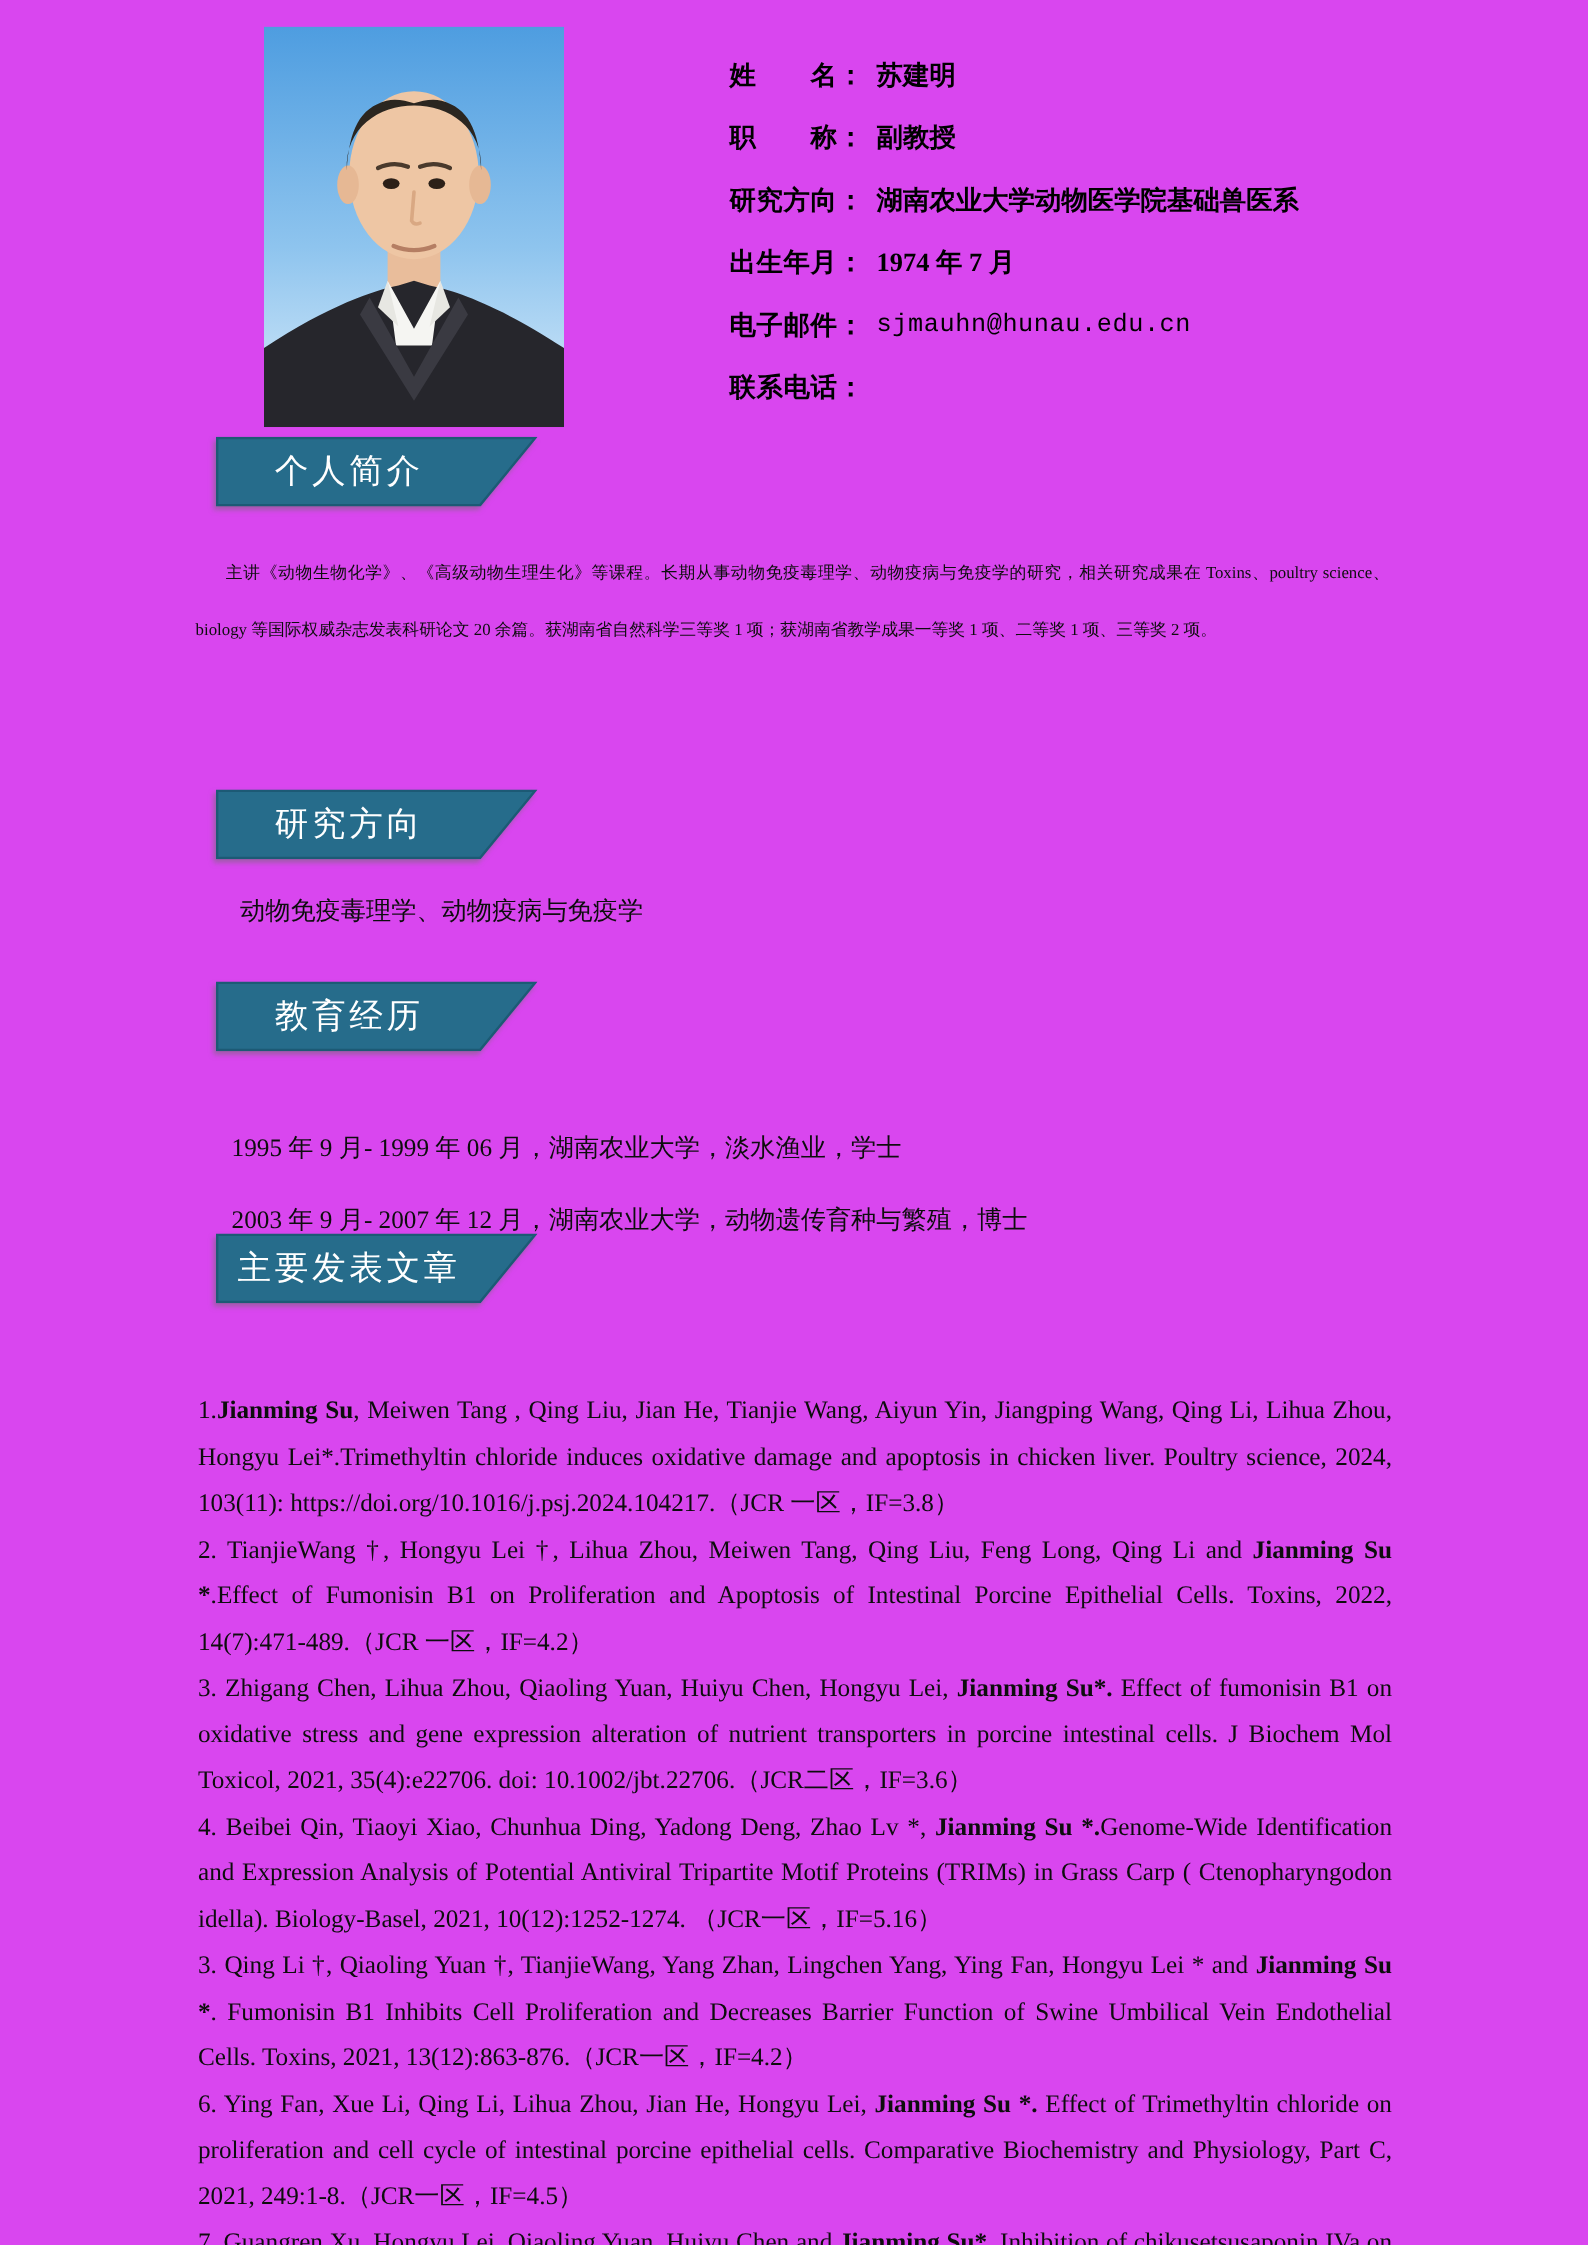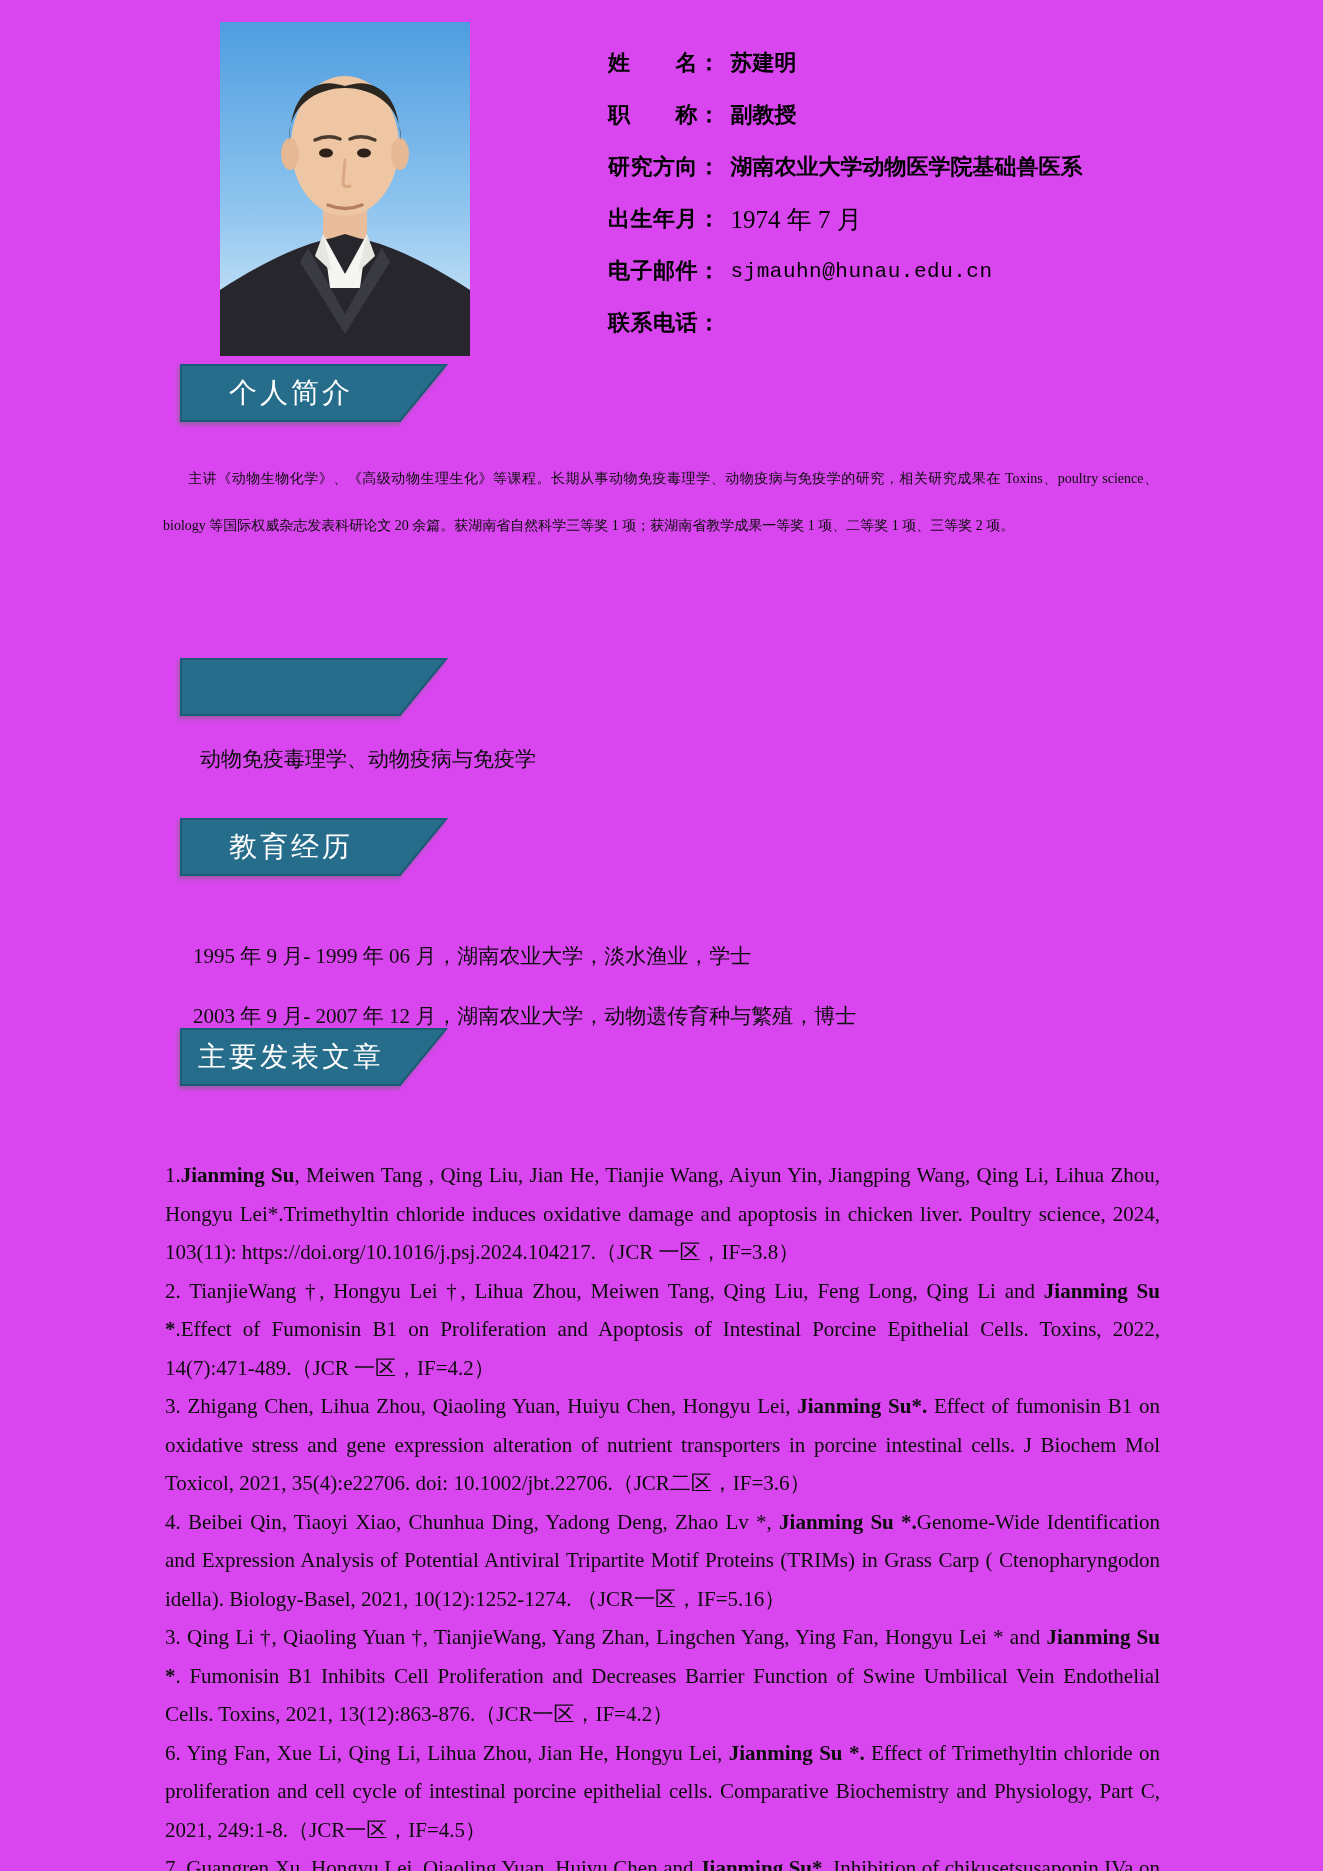--- a/index.html
+++ b/index.html
@@ -22,21 +22,21 @@
     position:absolute; left:608px; top:37px; width:640px;
     font-family:"Liberation Sans","DejaVu Sans",sans-serif;
   }
   .info-row {
     height:52px; display:flex; align-items:center; white-space:nowrap;
     font-size:22px; font-weight:700; color:#000;
   }
   .info-label { letter-spacing:0.5px; }
   .info-value { margin-left:10px; }
   .v-sans  { font-family:"Liberation Sans","DejaVu Sans",sans-serif; font-weight:700; }
-  .v-serif { font-family:"Liberation Serif","DejaVu Serif",serif; font-weight:400; font-size:25px; }
+  .v-serif { font-family:"Liberation Serif","DejaVu Serif",serif; font-weight:700; font-size:22px; }
   .v-mono  { font-family:"Liberation Mono","DejaVu Sans Mono",monospace; font-weight:400; font-size:21px; letter-spacing:0.5px; }
 
   
   .banner { position:absolute; left:180px; width:268px; height:58px; }
   .banner svg { position:absolute; left:0; top:0; display:block;
     filter:drop-shadow(-2px 3px 2px rgba(110,110,110,0.55)); }
   .banner polygon { fill:#266C8B; stroke:#1C5A75; stroke-width:2; }
   .banner-label {
     position:absolute; left:0; top:0; width:222px; height:58px;
     display:flex; align-items:center; justify-content:center;
@@ -151,20 +151,21 @@
     </svg>
     <span class="banner-label">个人简介</span>
   </div>
 
   <p class="intro-text">主讲《动物生物化学》、《高级动物生理生化》等课程。长期从事动物免疫毒理学、动物疫病与免疫学的研究，相关研究成果在 Toxins、poultry science、biology 等国际权威杂志发表科研论文 20 余篇。获湖南省自然科学三等奖 1 项；获湖南省教学成果一等奖 1 项、二等奖 1 项、三等奖 2 项。</p>
 
   <div class="banner banner-research">
     <svg width="268" height="58" viewBox="0 0 268 58">
       <polygon points="1,1 266,1 220,57 1,57"></polygon>
     </svg>
+    <span class="banner-label">研究方向</span>
   </div>
 
   <p class="research-text">动物免疫毒理学、动物疫病与免疫学</p>
 
   <div class="banner banner-education">
     <svg width="268" height="58" viewBox="0 0 268 58">
       <polygon points="1,1 266,1 220,57 1,57"></polygon>
     </svg>
     <span class="banner-label">教育经历</span>
   </div>

